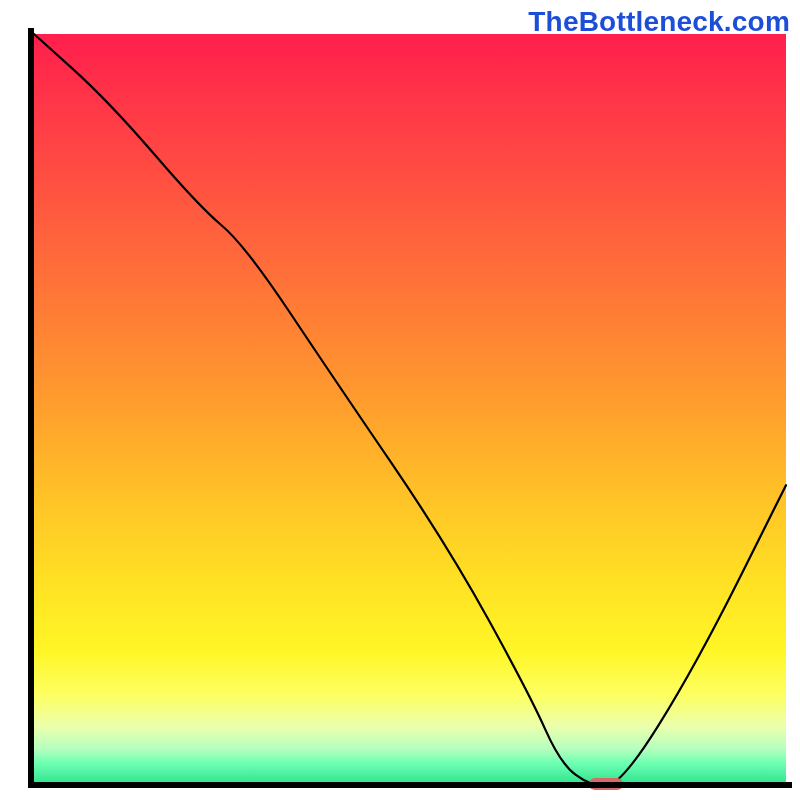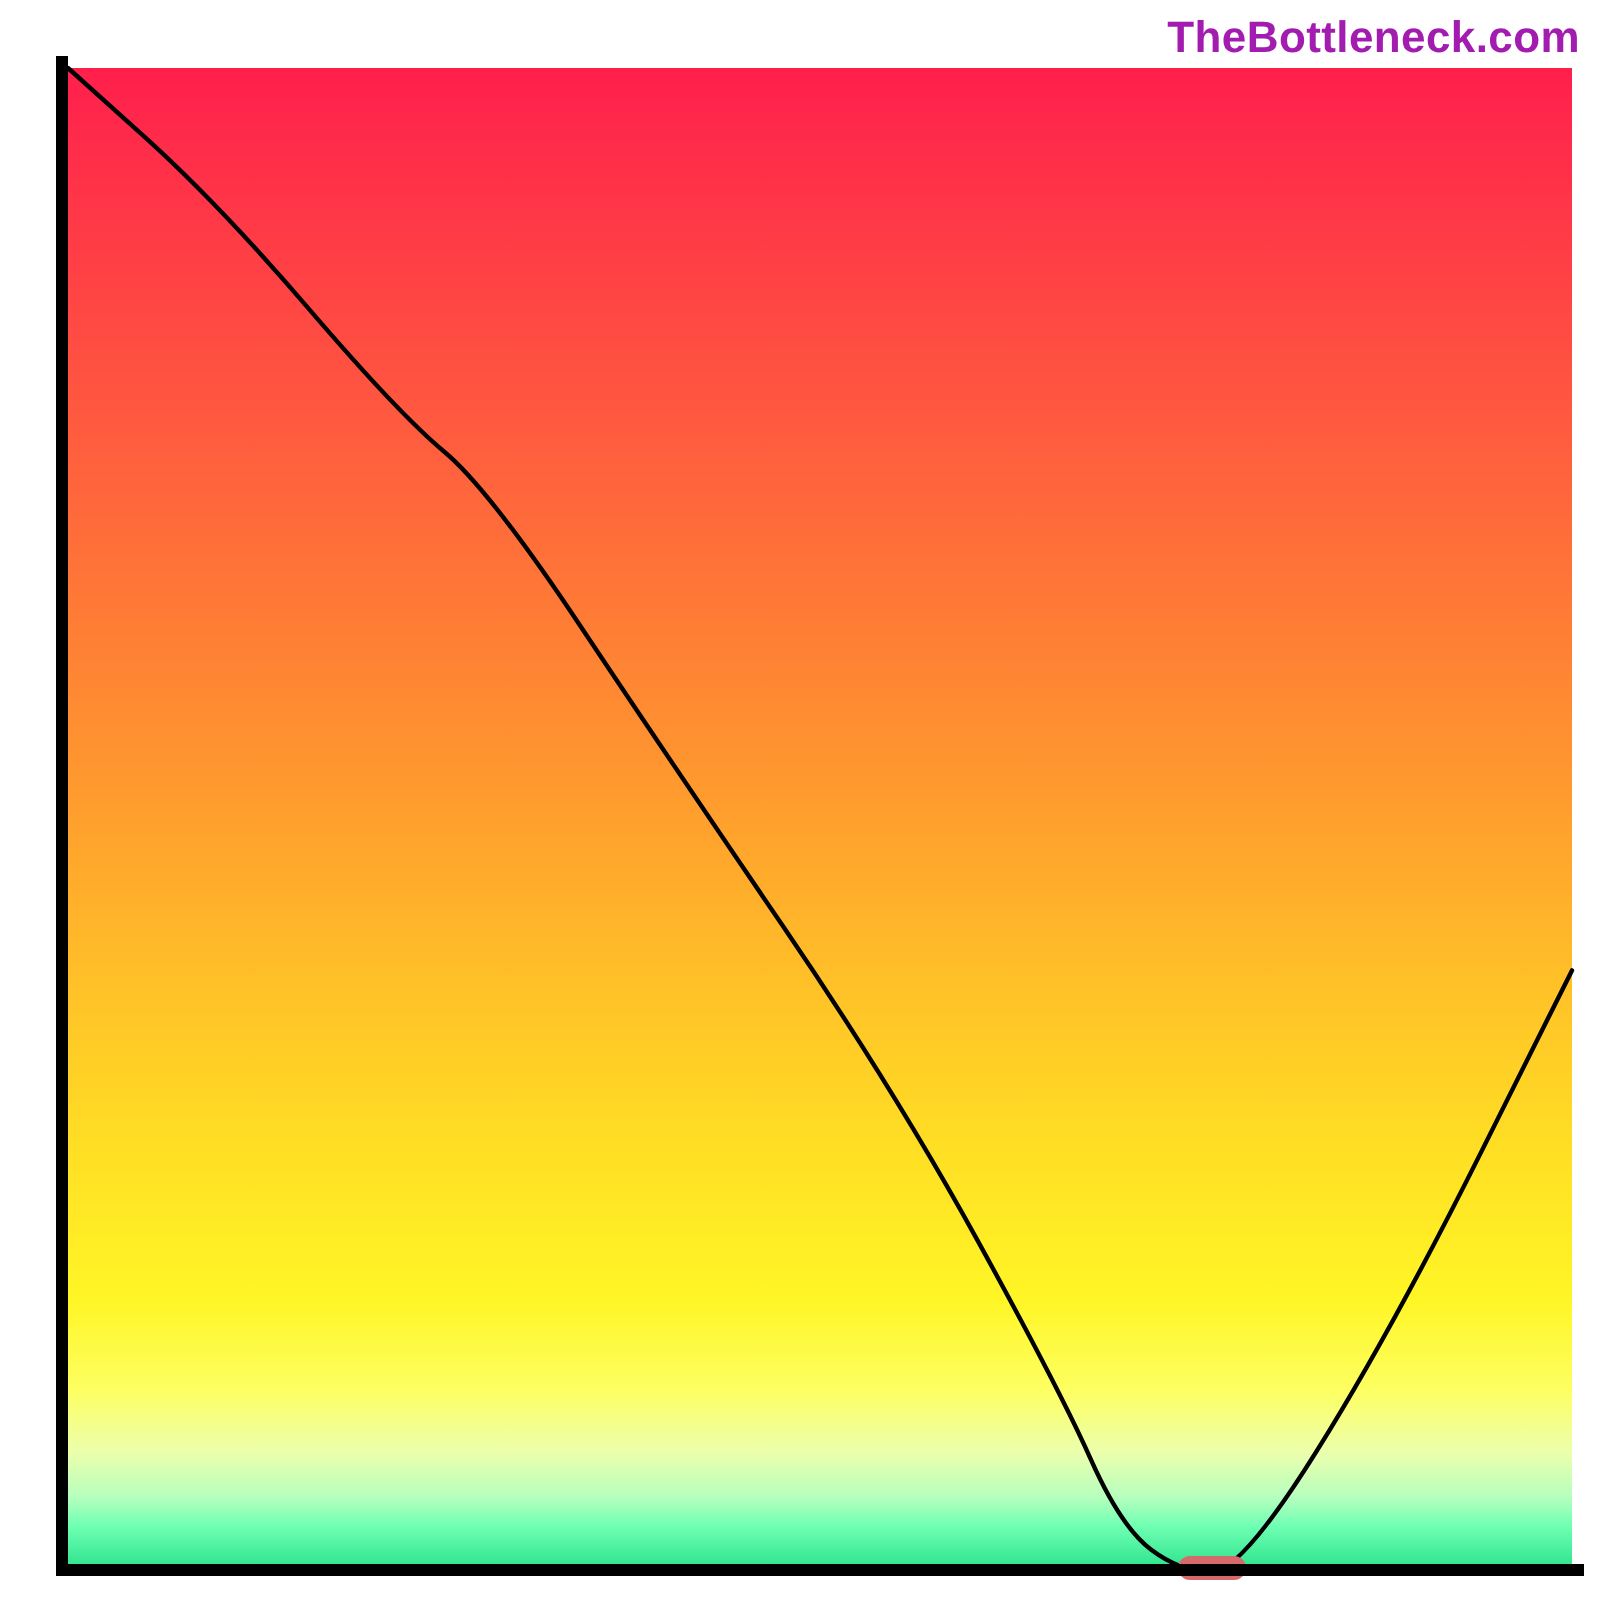--- a/index.html
+++ b/index.html
@@ -13,23 +13,23 @@
   }
   .stage {
     position: relative;
     width: 800px;
     height: 800px;
   }
   .watermark {
     position: absolute;
     top: 6px;
     right: 10px;
-    font-size: 22px;
+    font-size: 28px;
     font-weight: 600;
-    color: #a21caf;
+    color: #1d4ed8;
     letter-spacing: 0.2px;
   }
   .plot {
     position: absolute;
     left: 34px;
     top: 34px;
     width: 752px;
     height: 752px;
     box-sizing: border-box;
   }

